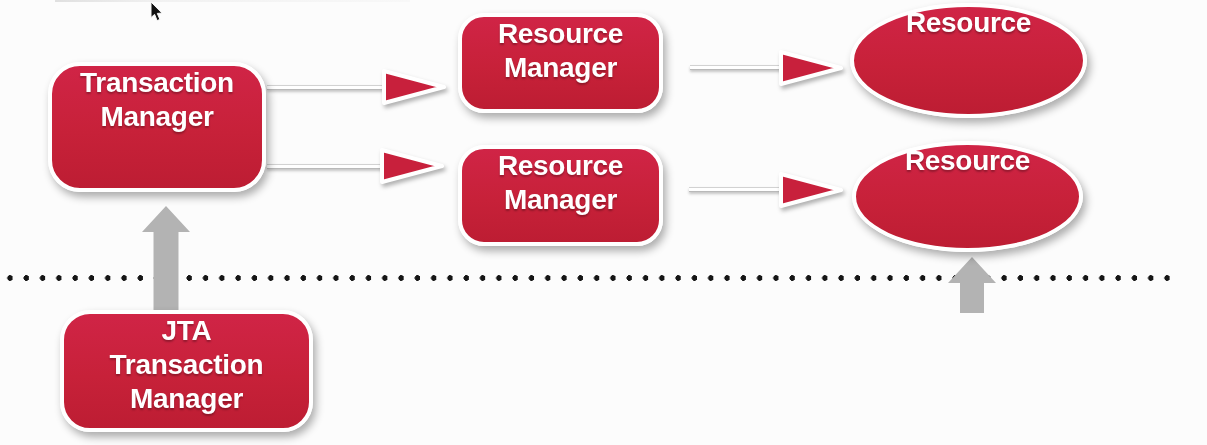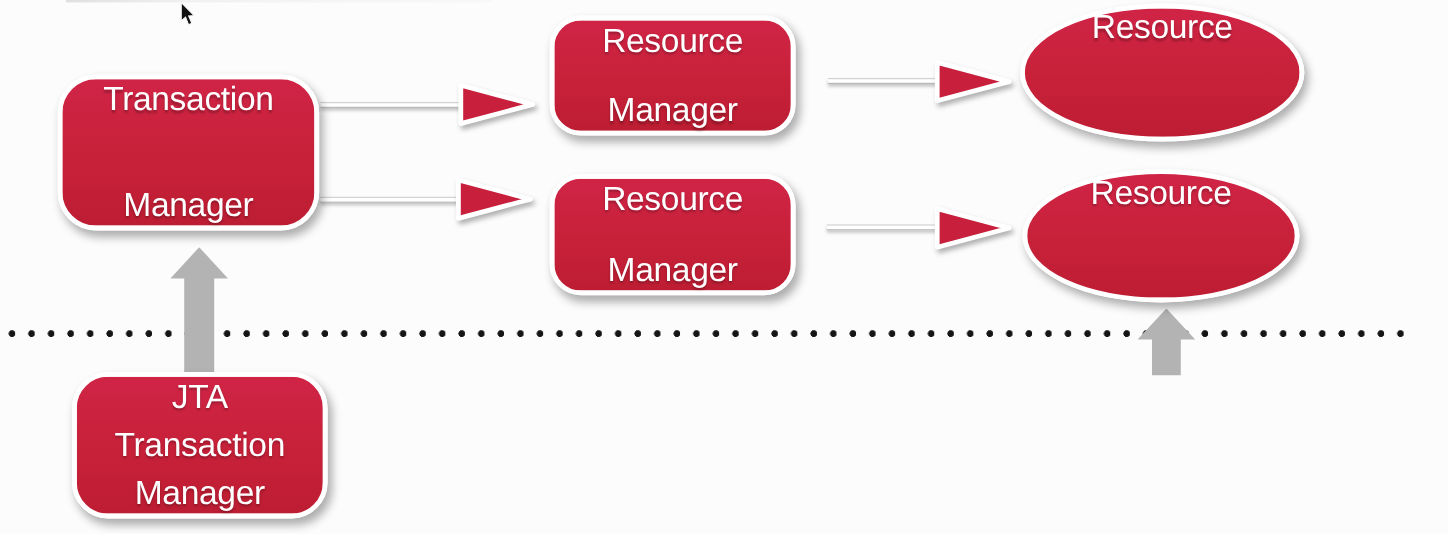--- a/index.html
+++ b/index.html
@@ -8,26 +8,26 @@
     width:1207px;height:445px;
     background:var(--background,#fcfcfc);
     overflow:hidden;
     font-family:"Liberation Sans","DejaVu Sans",sans-serif;
   }
   
   .node{
     position:absolute;
     box-sizing:border-box;
     display:flex;flex-direction:column;
-    align-items:center;justify-content:space-between;
+    align-items:center;justify-content:flex-start;
     background:linear-gradient(180deg,var(--node-fill-top) 0%,var(--node-fill) 55%,var(--node-fill-bottom) 100%);
     border:4px solid var(--node-border);
     box-shadow:3px 5px 8px rgba(0,0,0,.32);
     color:var(--text);
-    font-weight:normal;
+    font-weight:bold;
     text-align:center;
     text-shadow:0 2px 2px rgba(0,0,0,.28);
     letter-spacing:-.3px;
   }
   .rect{border-radius:30px;font-size:28px;line-height:34px;}
   .ellipse{border-radius:50%;font-size:28px;}
   .node .line{display:block;}
   
   .connector-line{
     position:absolute;height:3px;
@@ -114,21 +114,21 @@
   </div>
 
   <div class="node ellipse" style="left:850px;top:3px;width:237px;height:115px;">
     <span class="line">Resource</span>
   </div>
 
   <div class="node ellipse" style="left:852px;top:141px;width:231px;height:111px;">
     <span class="line">Resource</span>
   </div>
 
-  <div class="node rect" style="left:60px;top:310px;width:213px;height:122px;border-radius:30px;">
+  <div class="node rect" style="left:60px;top:310px;width:253px;height:122px;border-radius:30px;">
     <span class="line">JTA</span>
     <span class="line">Transaction</span>
     <span class="line">Manager</span>
   </div>
 
 
   <svg class="cursor" width="15" height="21" viewBox="0 0 15 21">
     <path d="M1,0 L1,15.5 L4.6,12.4 L7.1,18.6 L9.9,17.4 L7.3,11.4 L12,11.1 Z" fill="#111111" stroke="#f6f6f6" stroke-width="1"></path>
   </svg>
 

